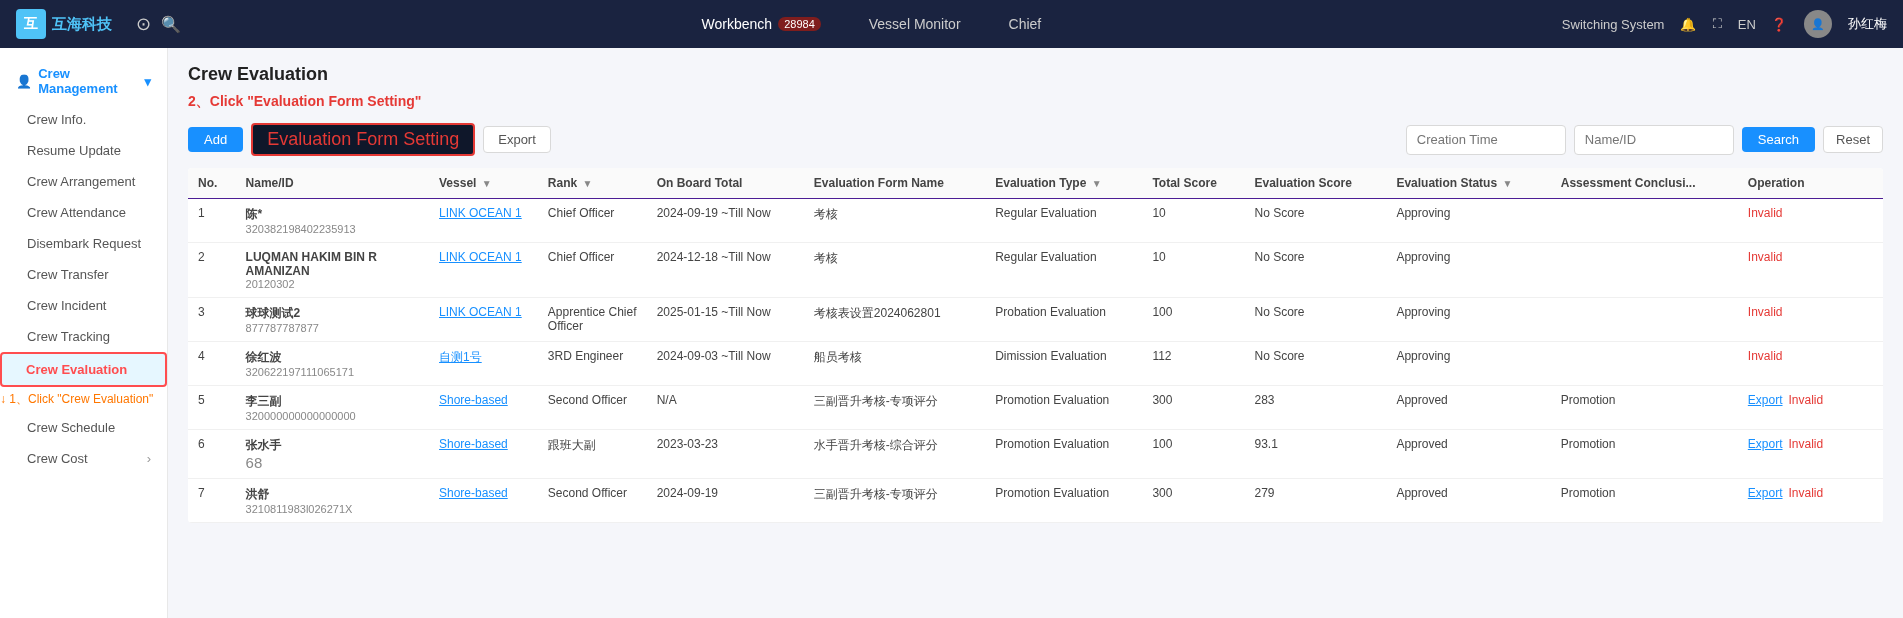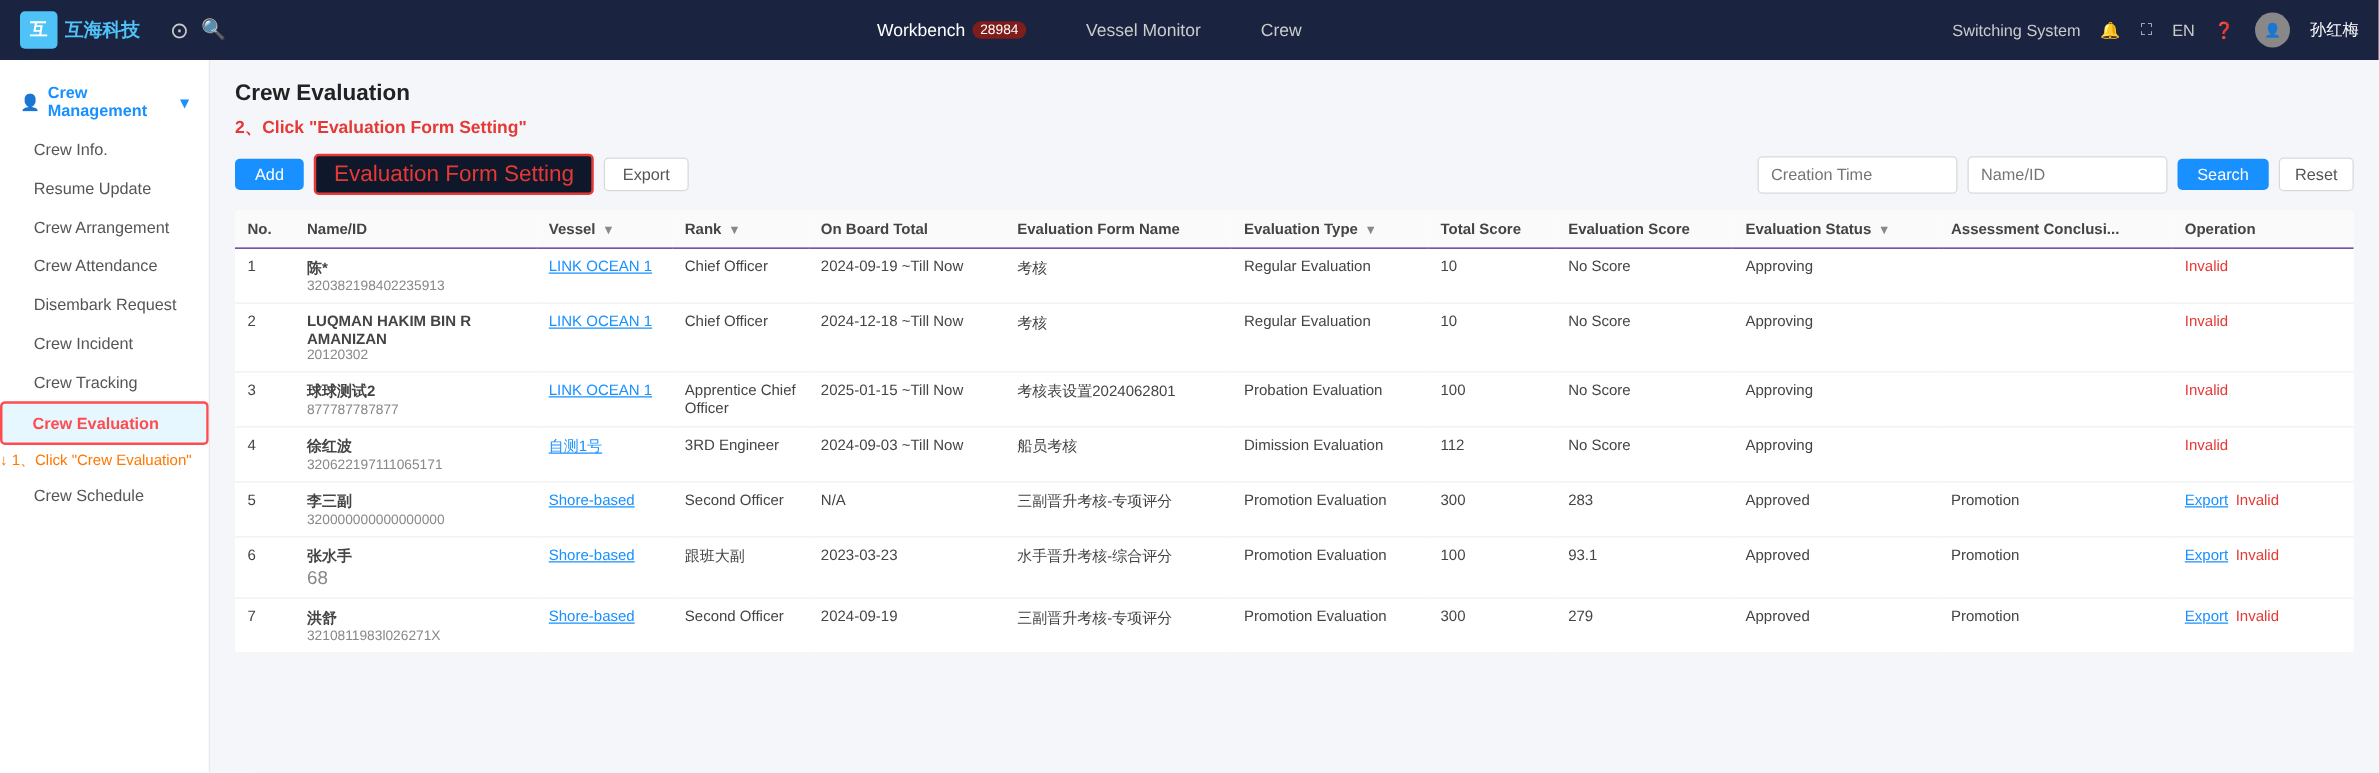--- a/index.html
+++ b/index.html
@@ -84,21 +84,21 @@
   <div style="display:flex;align-items:center;gap:10px;margin-left:8px;">
     <span style="color:#ccc;font-size:18px;cursor:pointer">⊙</span>
     <span style="color:#ccc;font-size:16px;cursor:pointer">🔍</span>
   </div>
   <div class="topnav-center">
     <div class="topnav-workbench">
       <span>Workbench</span>
       <span class="topnav-badge">28984</span>
     </div>
     <span class="topnav-link">Vessel Monitor</span>
-    <span class="topnav-link">Crew</span>
+    <span class="topnav-link">Chief</span>
   </div>
   <div class="topnav-right">
     <span class="topnav-right-item">Switching System</span>
     <span class="topnav-right-item">🔔</span>
     <span class="topnav-right-item">⛶</span>
     <span class="topnav-right-item">EN</span>
     <span class="topnav-right-item">❓</span>
     <div class="topnav-avatar">
       <span style="font-size:11px;color:#fff">👤</span>
     </div>
@@ -124,34 +124,41 @@
       <div class="sidebar-item">
         <span>Crew Arrangement</span>
       </div>
       <div class="sidebar-item">
         <span>Crew Attendance</span>
       </div>
       <div class="sidebar-item">
         <span>Disembark Request</span>
       </div>
       <div class="sidebar-item">
+        <span>Crew Transfer</span>
+      </div>
+      <div class="sidebar-item">
         <span>Crew Incident</span>
       </div>
       <div class="sidebar-item">
         <span>Crew Tracking</span>
       </div>
       <div class="sidebar-item active highlighted">
         <span>Crew Evaluation</span>
       </div>
       <div class="step-label">
         <span>↓</span>
         <span>1、Click "Crew Evaluation"</span>
       </div>
       <div class="sidebar-item">
         <span>Crew Schedule</span>
+      </div>
+      <div class="sidebar-item">
+        <span>Crew Cost</span>
+        <span style="float:right;color:#999">›</span>
       </div>
     </div>
   </div>
 
   <div class="main">
     <div class="page-title">Crew Evaluation</div>
     <div class="instruction">2、Click "Evaluation Form Setting"</div>
 
     <div class="toolbar">
       <button class="btn-add">Add</button>

